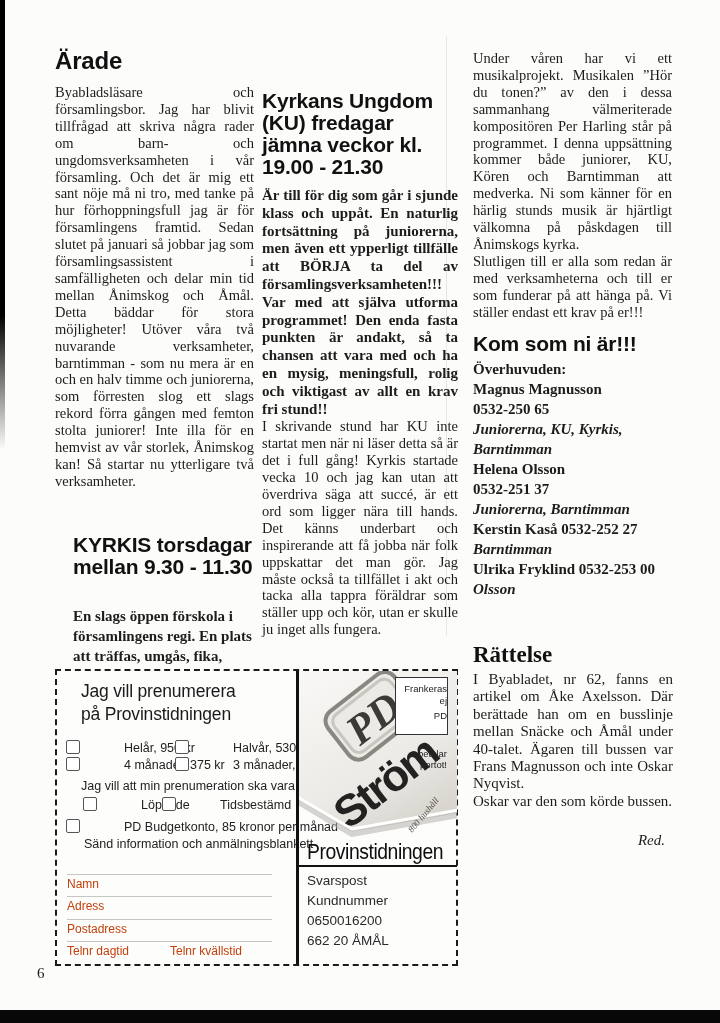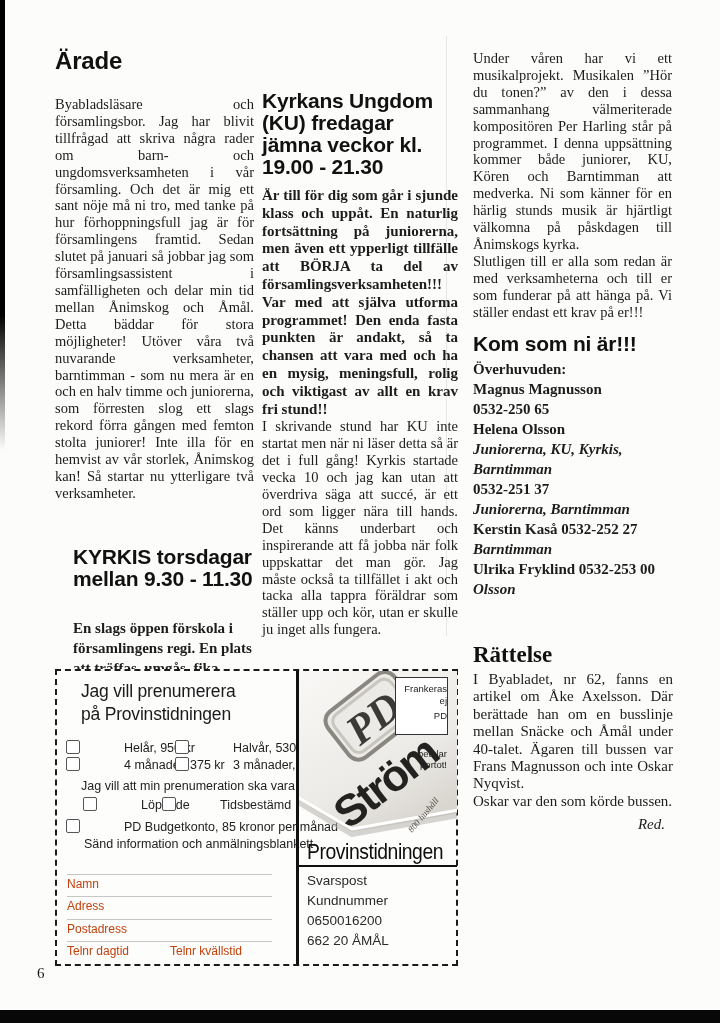--- a/index.html
+++ b/index.html
@@ -12,35 +12,35 @@
   .scan-fold{position:absolute;left:446px;top:36px;width:1px;height:600px;background:#e6e6e2;}
 
   
   .col{position:absolute;}
   .col-left{left:55px;top:48px;width:199px;}
   .col-mid{left:262px;top:46px;width:196px;}
   .col-right{left:473px;top:50px;width:199px;}
 
   .h-sans{font-family:"Liberation Sans",sans-serif;font-weight:bold;color:#111;
           letter-spacing:-0.2px;margin:0;}
-  .h1{font-size:24px;line-height:26px;margin-bottom:22px;}
+  .h1{font-size:24px;line-height:26px;margin-bottom:10px;}
   .h2{font-size:21px;line-height:22px;margin-top:44px;}
   .body-text{font-size:14.5px;line-height:16.9px;text-align:justify;margin:0;}
   .bold{font-weight:bold;}
 
   .kyrkis-block{margin-left:18px;margin-top:26px;}
   .kyrkis-body{font-weight:bold;font-size:15px;line-height:20px;margin-top:28px;text-align:left;}
 
   .contact-line{font-size:15px;line-height:20px;font-weight:bold;}
   .contact-italic{font-style:italic;}
 
   .rattelse{position:absolute;left:473px;top:642px;width:200px;}
   .h-serif{font-family:"Liberation Serif",serif;font-weight:bold;font-size:23px;
            line-height:26px;margin:0 0 3px 0;color:#111;}
-  .sig{font-style:italic;text-align:right;padding-right:8px;font-size:15px;margin-top:6px;}
+  .sig{font-style:italic;text-align:right;padding-right:8px;font-size:15px;margin-top:22px;}
 
   
   .form{position:absolute;left:55px;top:669px;width:403px;height:297px;
         border:2px dashed #1b1b1b;box-sizing:border-box;background:#fdfdfc;
         font-family:"Liberation Sans",sans-serif;color:#222;}
   .form *{position:absolute;}
   .form-title{left:24px;top:9px;font-size:17.5px;line-height:23px;color:#1a1a1a;letter-spacing:-0.2px;}
   .cbx{width:12px;height:12px;border:1.5px solid #555;border-radius:2px;background:#fff;}
   .cbl{font-size:12.5px;line-height:14px;white-space:nowrap;margin-left:40px;}
   .form-sub{font-size:12.5px;}
@@ -82,22 +82,22 @@
   </div>
 
   <div class="col col-right">
     <p class="body-text">Under våren har vi ett musikalprojekt. Musikalen ”Hör du tonen?” av den i dessa sammanhang välmeriterade kompositören Per Harling står på programmet. I denna uppsättning kommer både juniorer, KU, Kören och Barntimman att medverka. Ni som känner för en härlig stunds musik är hjärtligt välkomna på påskdagen till Ånimskogs kyrka.</p>
     <p class="body-text">Slutligen till er alla som redan är med verksamheterna och till er som funderar på att hänga på. Vi ställer endast ett krav på er!!!</p>
     <h2 class="h-sans h2" style="margin-top:12px;margin-bottom:4px;">Kom som ni är!!!</h2>
     <div>
       <div class="contact-line">Överhuvuden:</div>
       <div class="contact-line">Magnus Magnusson</div>
       <div class="contact-line">0532-250 65</div>
+      <div class="contact-line contact-italic">Juniorerna, KU, Kyrkis, Barntimman</div>
       <div class="contact-line">Helena Olsson</div>
-      <div class="contact-line contact-italic">Juniorerna, KU, Kyrkis, Barntimman</div>
       <div class="contact-line">0532-251 37</div>
       <div class="contact-line contact-italic">Juniorerna, Barntimman</div>
       <div class="contact-line">Kerstin Kaså 0532-252 27</div>
       <div class="contact-line contact-italic">Barntimman</div>
       <div class="contact-line">Ulrika Fryklind 0532-253 00</div>
       <div class="contact-line contact-italic">Olsson</div>
     </div>
   </div>
 
   <div class="rattelse">

